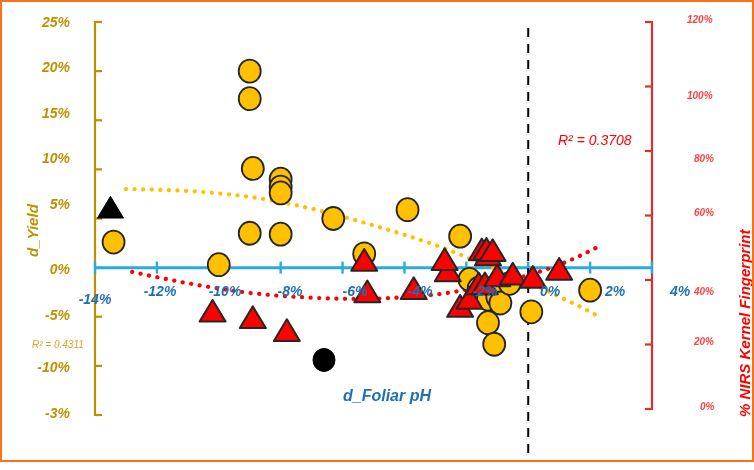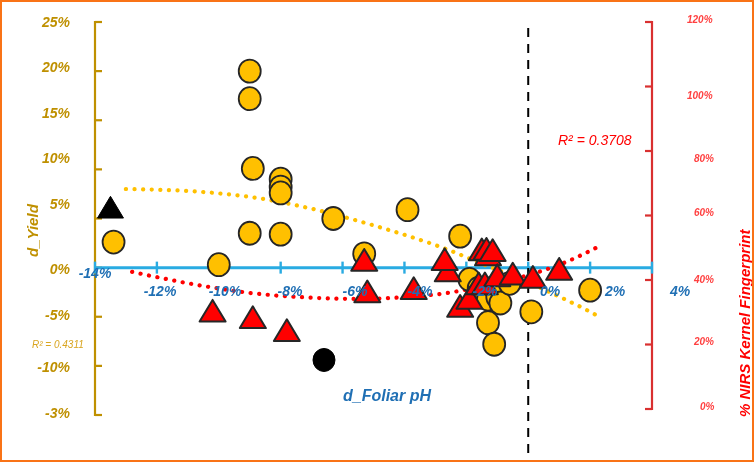--- a/index.html
+++ b/index.html
@@ -138,25 +138,25 @@
   <div class="tick-txt tick-left" style="left:8px;top:194px;width:60px;">5%</div>
   <div class="tick-txt tick-left" style="left:8px;top:259px;width:60px;">0%</div>
   <div class="tick-txt tick-left" style="left:8px;top:305px;width:60px;">-5%</div>
   <div class="tick-txt tick-left" style="left:8px;top:357px;width:60px;">-10%</div>
   <div class="tick-txt tick-left" style="left:8px;top:403px;width:60px;">-3%</div>
 
   <div class="tick-txt tick-right" style="left:685px;top:12px;">120%</div>
   <div class="tick-txt tick-right" style="left:685px;top:88px;">100%</div>
   <div class="tick-txt tick-right" style="left:692px;top:151px;">80%</div>
   <div class="tick-txt tick-right" style="left:692px;top:205px;">60%</div>
-  <div class="tick-txt tick-right" style="left:692px;top:272px;">40%</div>
+  <div class="tick-txt tick-right" style="left:692px;top:284px;">40%</div>
   <div class="tick-txt tick-right" style="left:692px;top:334px;">20%</div>
   <div class="tick-txt tick-right" style="left:698px;top:399px;">0%</div>
 
-  <div class="tick-txt tick-bottom" style="left:63px;top:263px;width:60px;">-14%</div>
+  <div class="tick-txt tick-bottom" style="left:63px;top:289px;width:60px;">-14%</div>
   <div class="tick-txt tick-bottom" style="left:128px;top:281px;width:60px;">-12%</div>
   <div class="tick-txt tick-bottom" style="left:193px;top:281px;width:60px;">-10%</div>
   <div class="tick-txt tick-bottom" style="left:258px;top:281px;width:60px;">-8%</div>
   <div class="tick-txt tick-bottom" style="left:323px;top:281px;width:60px;">-6%</div>
   <div class="tick-txt tick-bottom" style="left:388px;top:281px;width:60px;">-4%</div>
   <div class="tick-txt tick-bottom" style="left:453px;top:281px;width:60px;">-2%</div>
   <div class="tick-txt tick-bottom" style="left:518px;top:281px;width:60px;">0%</div>
   <div class="tick-txt tick-bottom" style="left:583px;top:281px;width:60px;">2%</div>
   <div class="tick-txt tick-bottom" style="left:648px;top:281px;width:60px;">4%</div>
 

